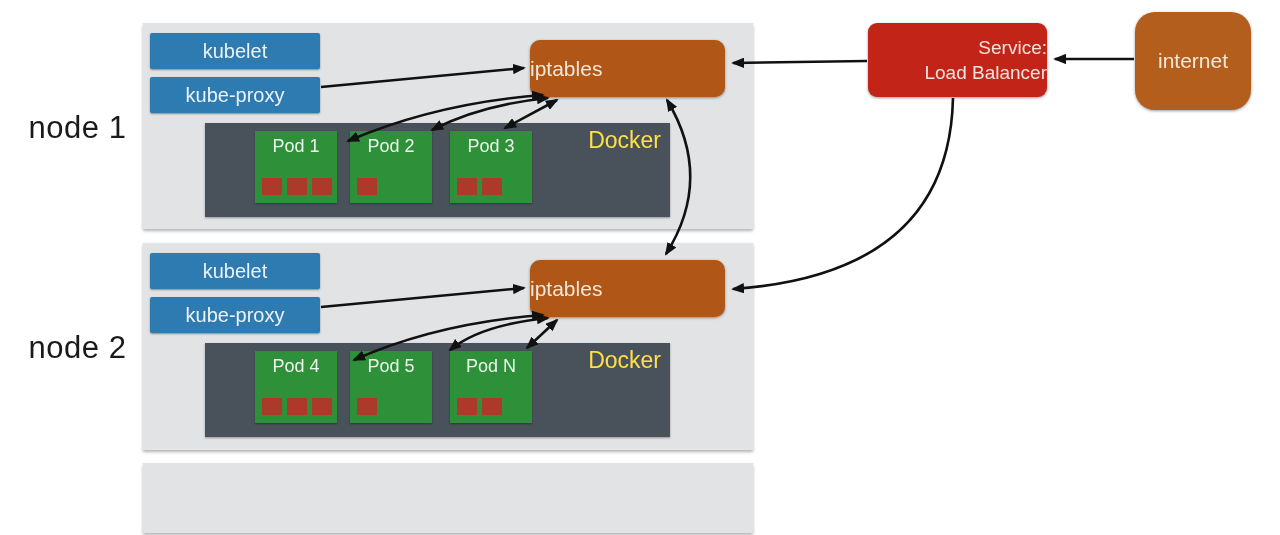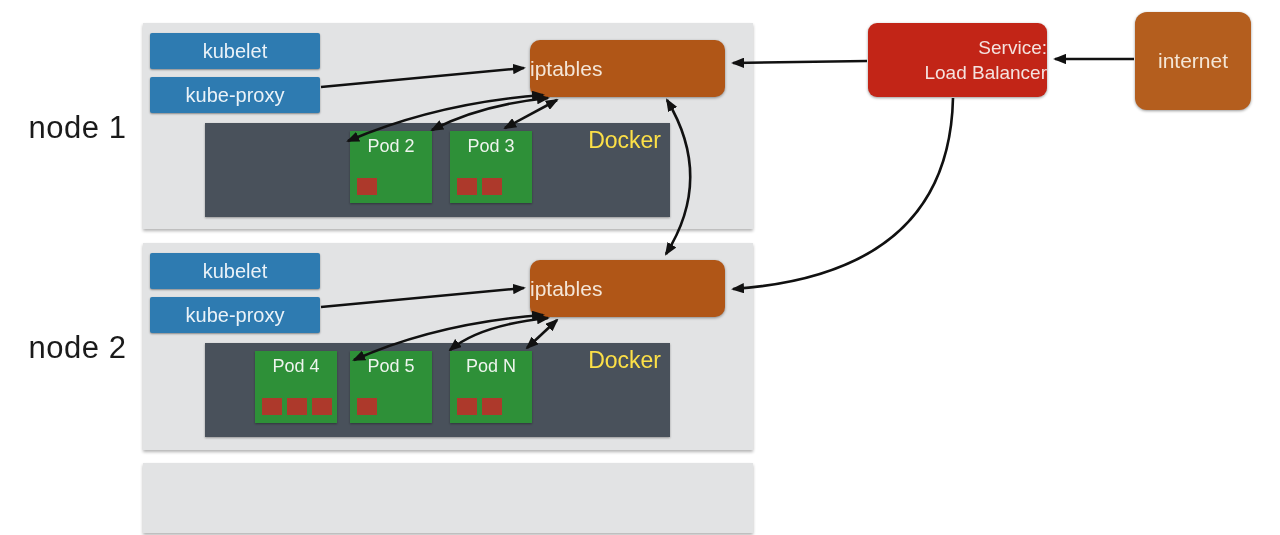--- a/index.html
+++ b/index.html
@@ -40,40 +40,48 @@
 
   .iptables-box{position:absolute;left:387px;top:17px;width:195px;height:57px;
     background:var(--iptables-orange);border-radius:10px;color:#f4e6d8;font-size:21px;
     text-align:left;line-height:57px;box-shadow:0 1px 3px rgba(0,0,0,.4);}
 
   .lb-box{position:absolute;left:868px;top:23px;width:179px;height:74px;
     background:var(--service-red);border-radius:9px;color:#f4e2df;font-size:19px;
     text-align:right;padding-top:12px;line-height:25px;box-shadow:0 1px 3px rgba(0,0,0,.4);}
 
   .internet-box{position:absolute;left:1135px;top:12px;width:116px;height:98px;
-    background:var(--internet-orange);border-radius:12px;color:#f4e6d6;font-size:21px;
+    background:var(--internet-orange);border-radius:20px;color:#f4e6d6;font-size:21px;
     text-align:center;line-height:98px;box-shadow:0 1px 3px rgba(0,0,0,.4);}
 
   svg.arrows{position:absolute;left:0;top:0;width:1280px;height:535px;pointer-events:none;z-index:6;}
   .arrow{stroke:var(--arrow-black);stroke-width:2.6px;fill:none;}
   .ah{fill:var(--arrow-black);}
 </style>
 </head>
 <body>
 
 <div class="stage">
 
   <div class="node-label" style="top:108px;">node 1</div>
   <div class="node-label" style="top:328px;">node 2</div>
 
   <div class="node-box" style="top:23px;height:206px;">
     <div class="blue-box" style="top:10px;">kubelet</div>
     <div class="blue-box" style="top:54px;">kube-proxy</div>
     <div class="docker-box">
       <span class="docker-label">Docker</span>
+      <div class="pod" style="left:50px;">
+        <span class="pod-label">Pod 1</span>
+        <div class="squares">
+            <span class="cbox"></span>
+            <span class="cbox"></span>
+            <span class="cbox"></span>
+          </div>
+      </div>
       <div class="pod" style="left:145px;">
         <span class="pod-label">Pod 2</span>
         <div class="squares">
             <span class="cbox"></span>
           </div>
       </div>
       <div class="pod" style="left:245px;">
         <span class="pod-label">Pod 3</span>
         <div class="squares">
             <span class="cbox"></span>

